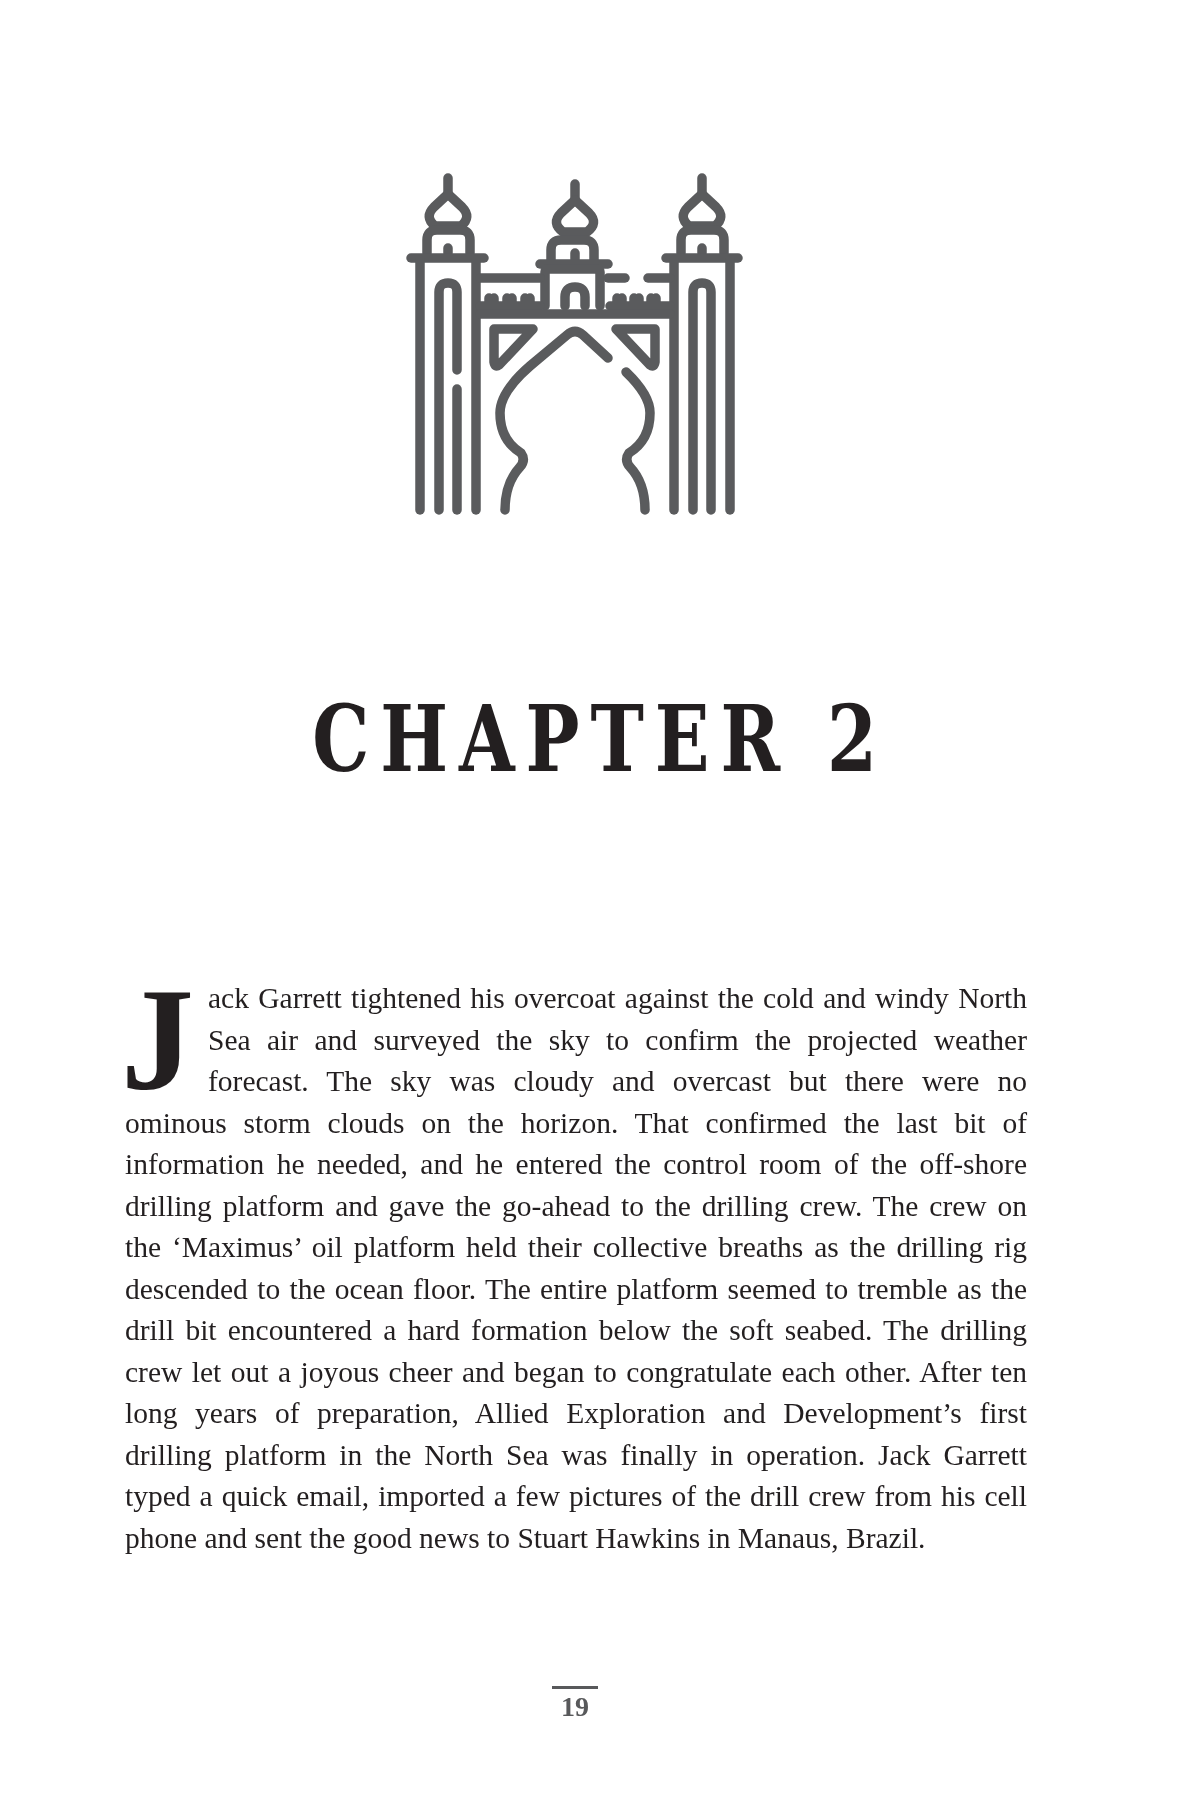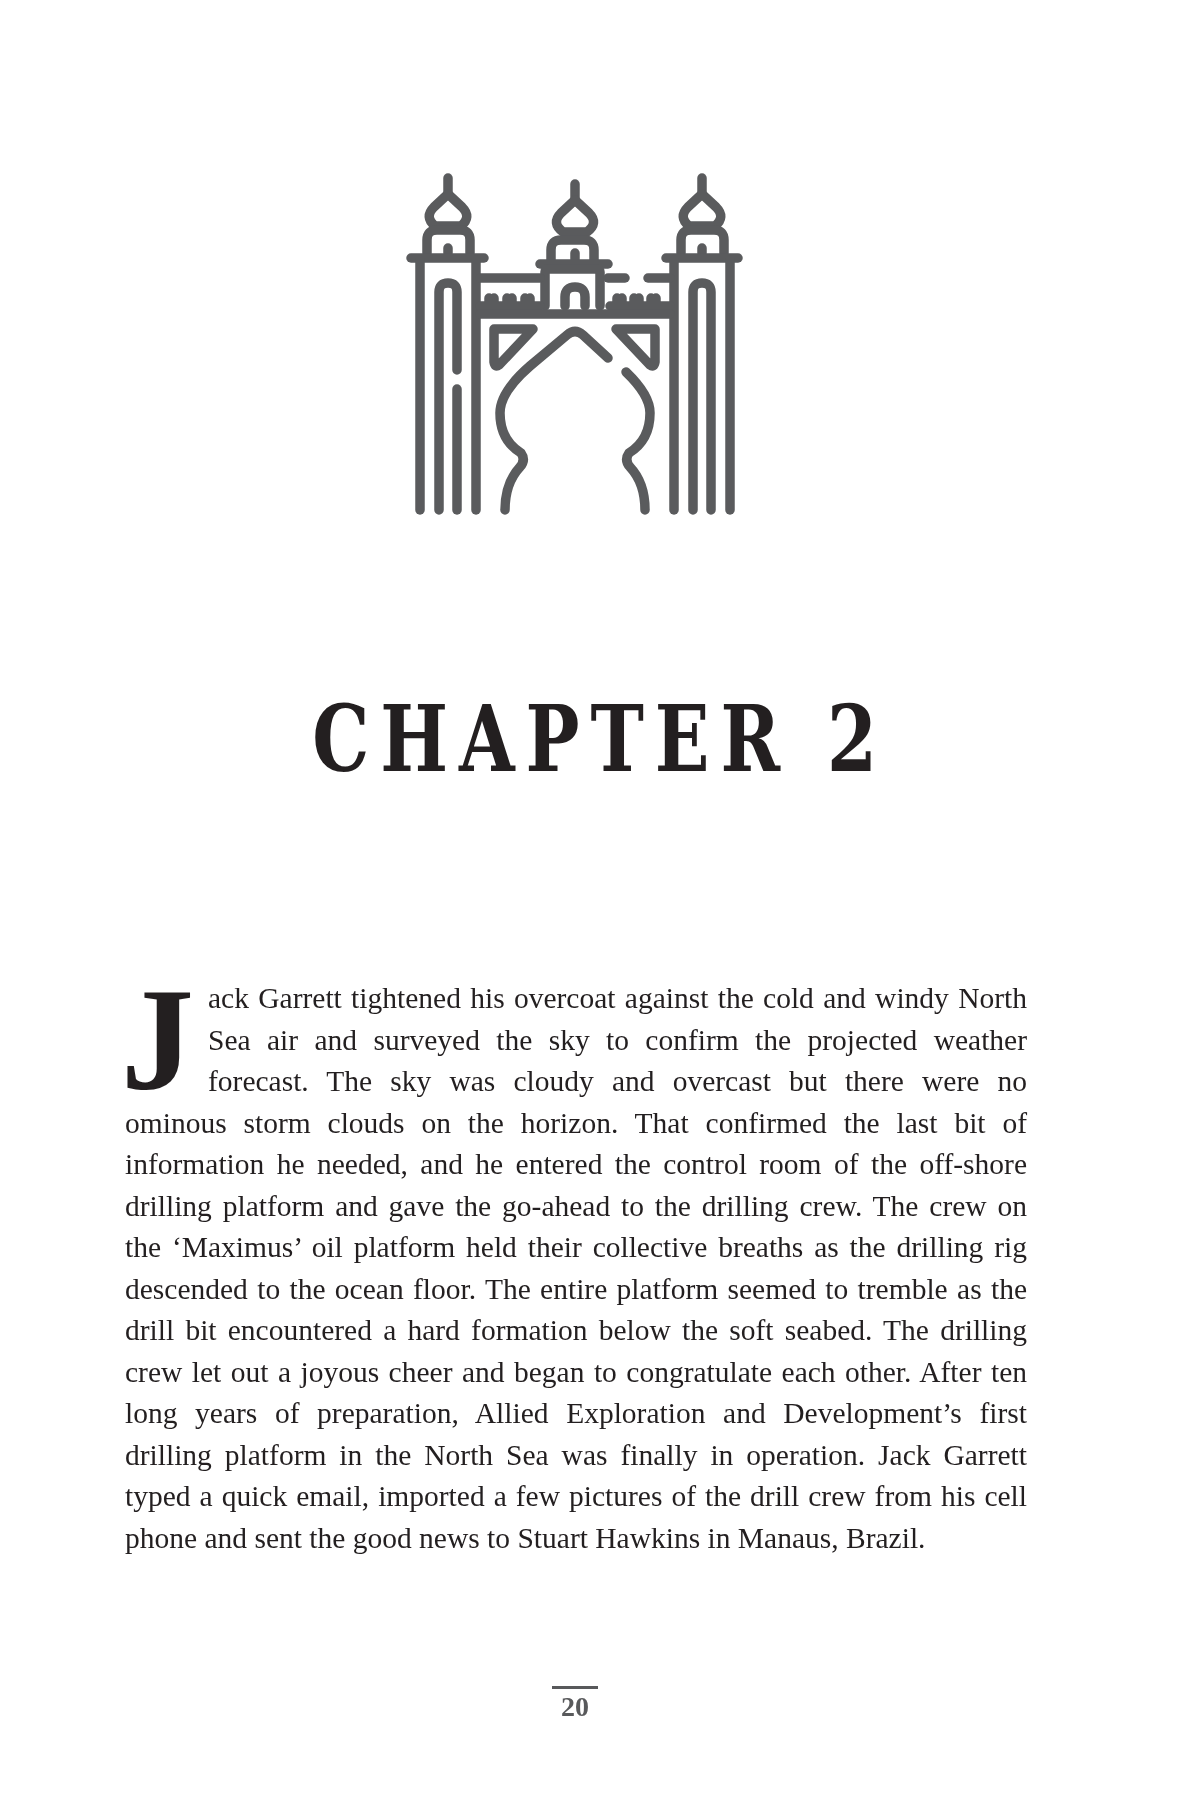--- a/index.html
+++ b/index.html
@@ -80,16 +80,16 @@
   </div>
 
   <div class="chapter-title">CHAPTER 2</div>
 
   <div class="body-text">
     <span class="dropcap">J</span><span>ack Garrett tightened his overcoat against the cold and windy North Sea air and surveyed the sky to confirm the projected weather forecast. The sky was cloudy and overcast but there were no ominous storm clouds on the horizon. That confirmed the last bit of information he needed, and he entered the control room of the off-shore drilling platform and gave the go-ahead to the drilling crew. The crew on the ‘Maximus’ oil platform held their collective breaths as the drilling rig descended to the ocean floor. The entire platform seemed to tremble as the drill bit encountered a hard formation below the soft seabed. The drilling crew let out a joyous cheer and began to congratulate each other. After ten long years of preparation, Allied Exploration and Development’s first drilling platform in the North Sea was finally in operation. Jack Garrett typed a quick email, imported a few pictures of the drill crew from his cell phone and sent the good news to Stuart Hawkins in Manaus, Brazil.</span>
   </div>
 
   <div class="folio">
     <div class="folio-rule"></div>
-    <div class="folio-num">20</div>
+    <div class="folio-num">19</div>
   </div>
 
 </div>
 
 </body></html>

